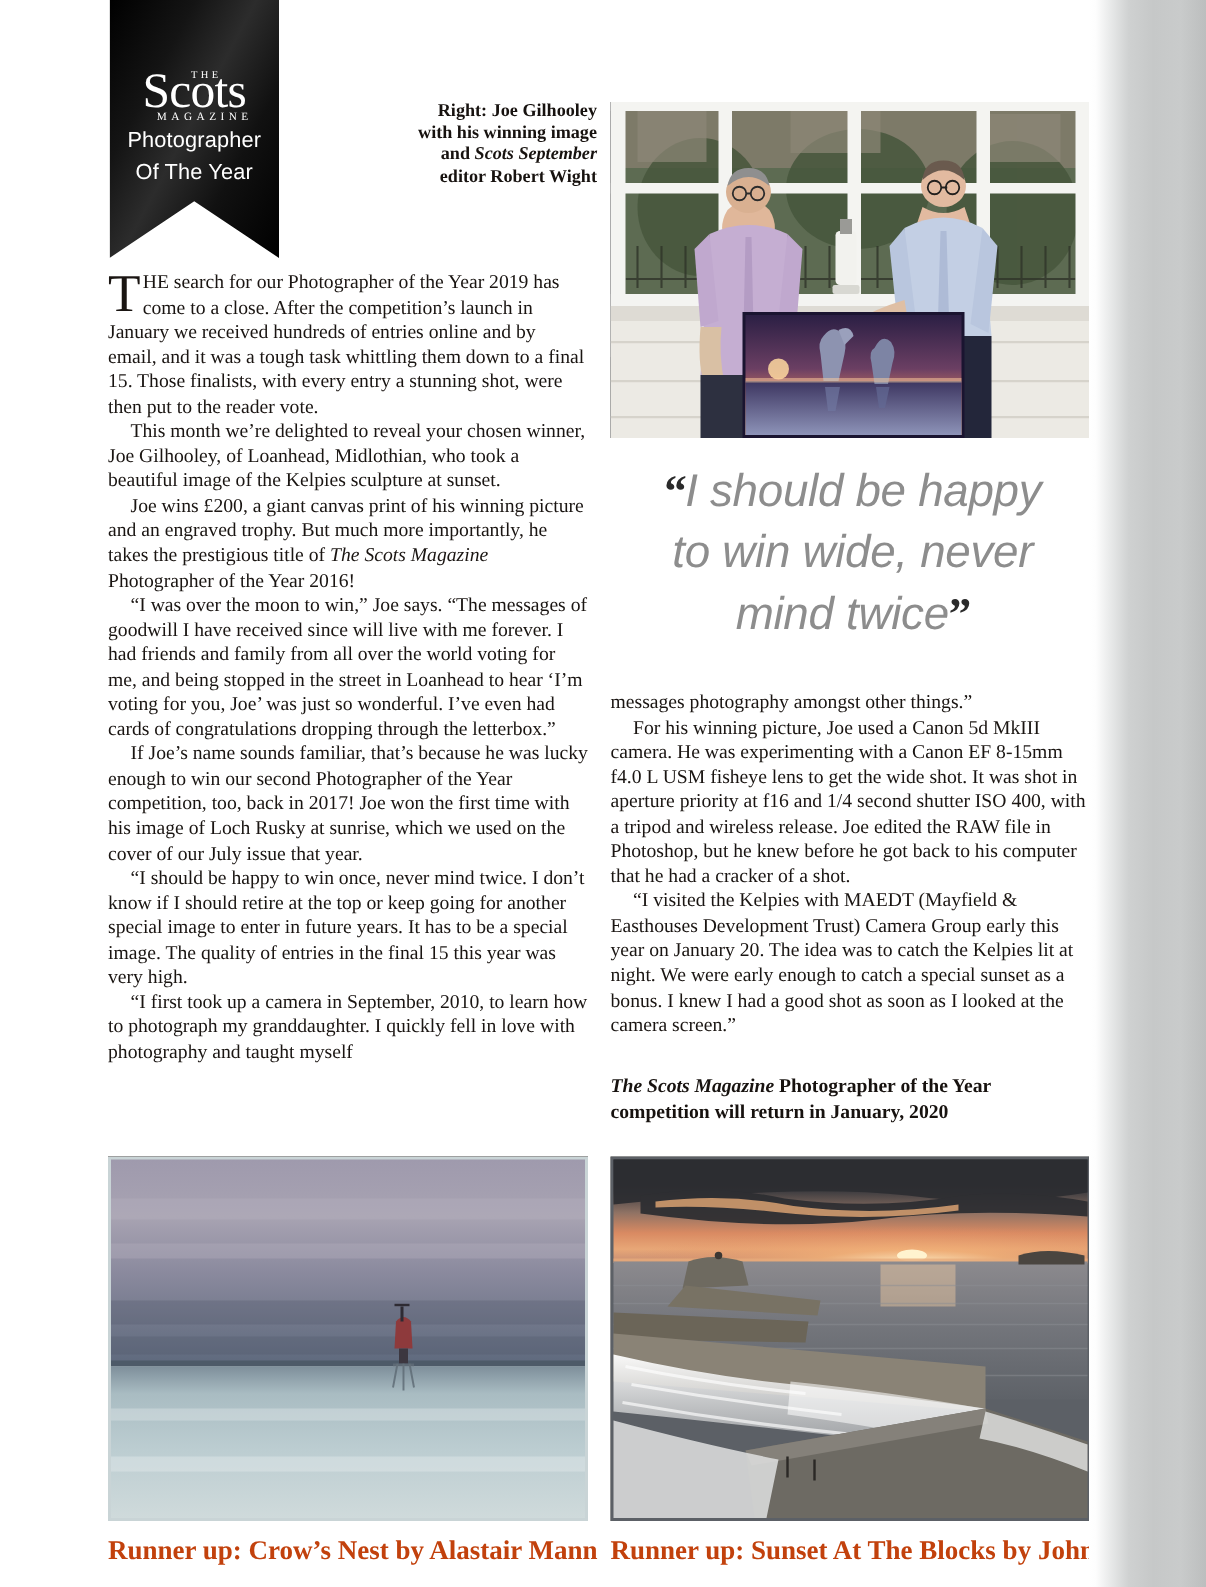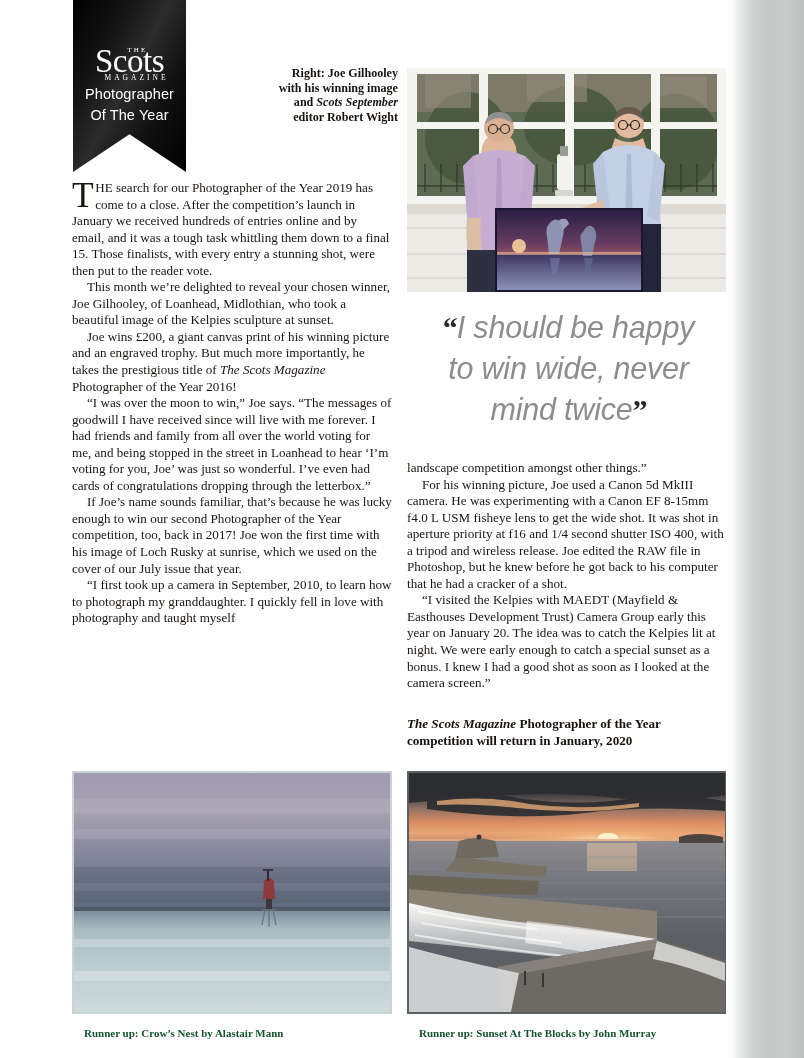--- a/index.html
+++ b/index.html
@@ -172,25 +172,24 @@
     color: #17120f;
   }
   .standfirst i { font-style: italic; }
 
   
   .runner-caption {
     position: absolute;
     top: 1026px;
     font-family: "Liberation Serif", serif;
     font-weight: bold;
-    font-size: 11px;
+    font-size: 18px;
     line-height: 14px;
-    color: #14532d;
+    color: #c2410c;
     white-space: nowrap;
-    margin-left: 12px;
   }
   #caption-runner-left  { left: 72px; }
   #caption-runner-right { left: 407px; }
 </style>
 </head>
 <body>
 
 <div class="page">
 
   <div class="ribbon">
@@ -323,31 +322,32 @@
       </g>
     </svg>
   </div>
 
   <div class="col" id="col-left">
     <p class="no-indent dropcap">THE search for our Photographer of the Year 2019 has come to a close. After the competition’s launch in January we received hundreds of entries online and by email, and it was a tough task whittling them down to a final 15. Those finalists, with every entry a stunning shot, were then put to the reader vote.</p>
     <p>This month we’re delighted to reveal your chosen winner, Joe Gilhooley, of Loanhead, Midlothian, who took a beautiful image of the Kelpies sculpture at sunset.</p>
     <p><span>Joe wins £200, a giant canvas print of his winning picture and an engraved trophy. But much more importantly, he takes the prestigious title of </span><i>The Scots Magazine</i><span> Photographer of the Year 2016!</span></p>
     <p>“I was over the moon to win,” Joe says. “The messages of goodwill I have received since will live with me forever. I had friends and family from all over the world voting for me, and being stopped in the street in Loanhead to hear ‘I’m voting for you, Joe’ was just so wonderful. I’ve even had cards of congratulations dropping through the letterbox.”</p>
     <p>If Joe’s name sounds familiar, that’s because he was lucky enough to win our second Photographer of the Year competition, too, back in 2017! Joe won the first time with his image of Loch Rusky at sunrise, which we used on the cover of our July issue that year.</p>
+    <p>“I should be happy to win once, never mind twice. I don’t know if I should retire at the top or keep going for another special image to enter in future years. It has to be a special image. The quality of entries in the final 15 this year was very high.</p>
     <p>“I first took up a camera in September, 2010, to learn how to photograph my granddaughter. I quickly fell in love with photography and taught myself</p>
   </div>
 
   <div class="pullquote">
     <span class="qmark">“</span><span>I should be happy</span><br>
     <span>to win wide, never</span><br>
     <span>mind twice</span><span class="qmark">”</span>
   </div>
 
   <div class="col" id="col-right">
-    <p class="no-indent">landscape competition amongst other things.”</p>
+    <p class="no-indent">messages photography amongst other things.”</p>
     <p>For his winning picture, Joe used a Canon 5d MkIII camera. He was experimenting with a Canon EF 8-15mm f4.0 L USM fisheye lens to get the wide shot. It was shot in aperture priority at f16 and 1/4 second shutter ISO 400, with a tripod and wireless release. Joe edited the RAW file in Photoshop, but he knew before he got back to his computer that he had a cracker of a shot.</p>
     <p>“I visited the Kelpies with MAEDT (Mayfield &amp; Easthouses Development Trust) Camera Group early this year on January 20. The idea was to catch the Kelpies lit at night. We were early enough to catch a special sunset as a bonus. I knew I had a good shot as soon as I looked at the camera screen.”</p>
   </div>
 
   <div class="standfirst">
     <i>The Scots Magazine</i><span> Photographer of the Year competition will return in January, 2020</span>
   </div>
 
   <div class="photo" id="photo-runner-left">
     <svg viewBox="0 0 320 243" preserveAspectRatio="none">

